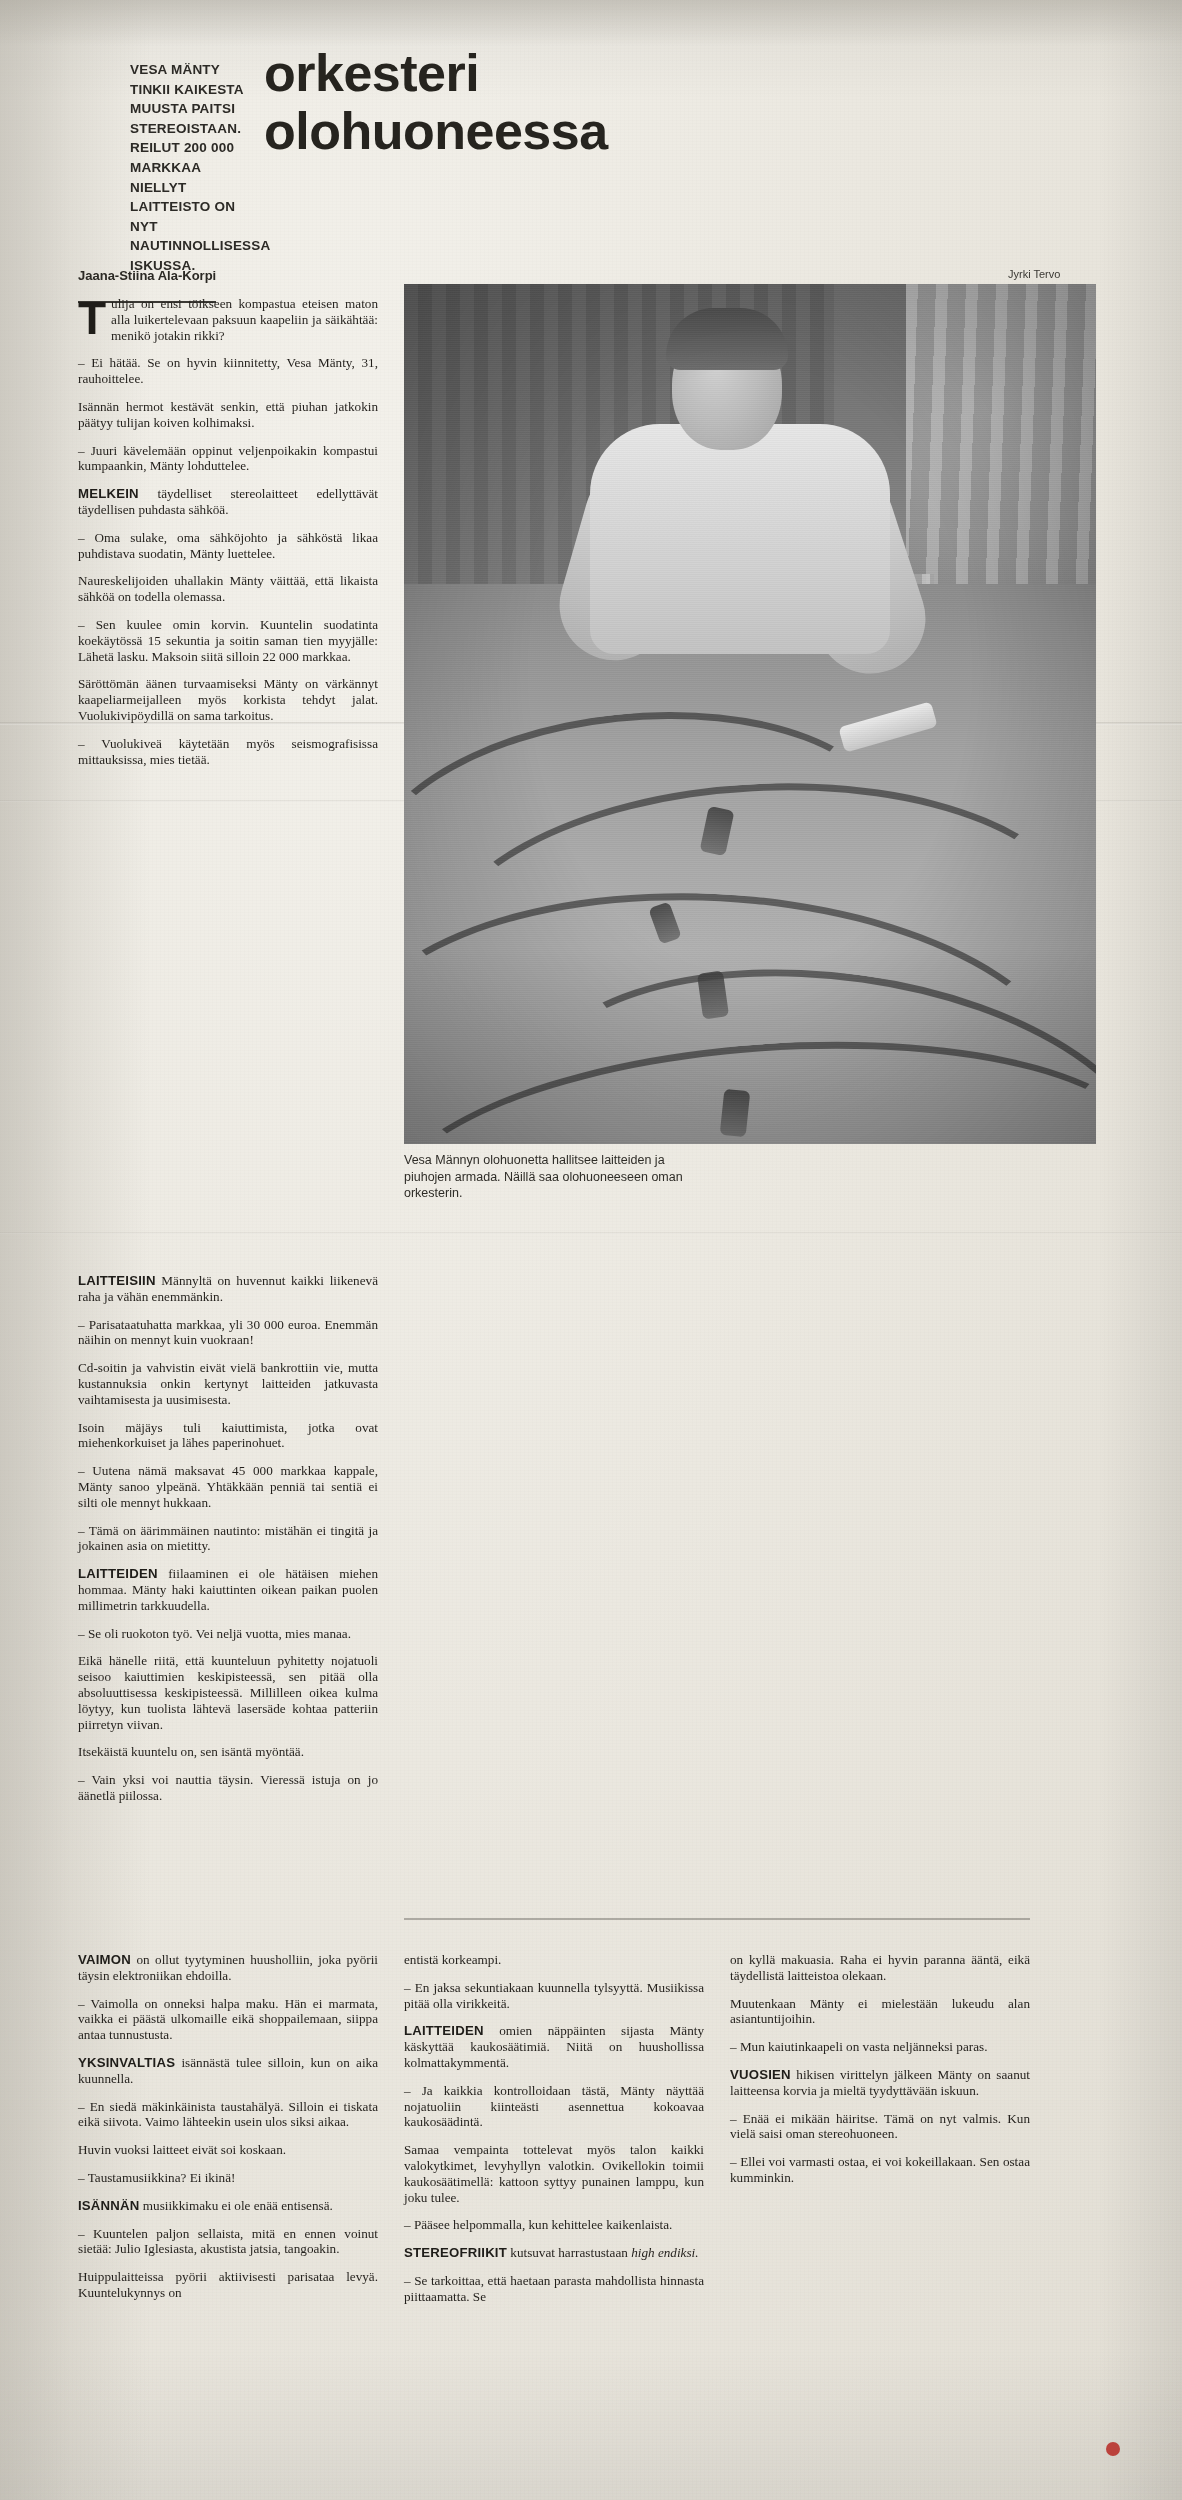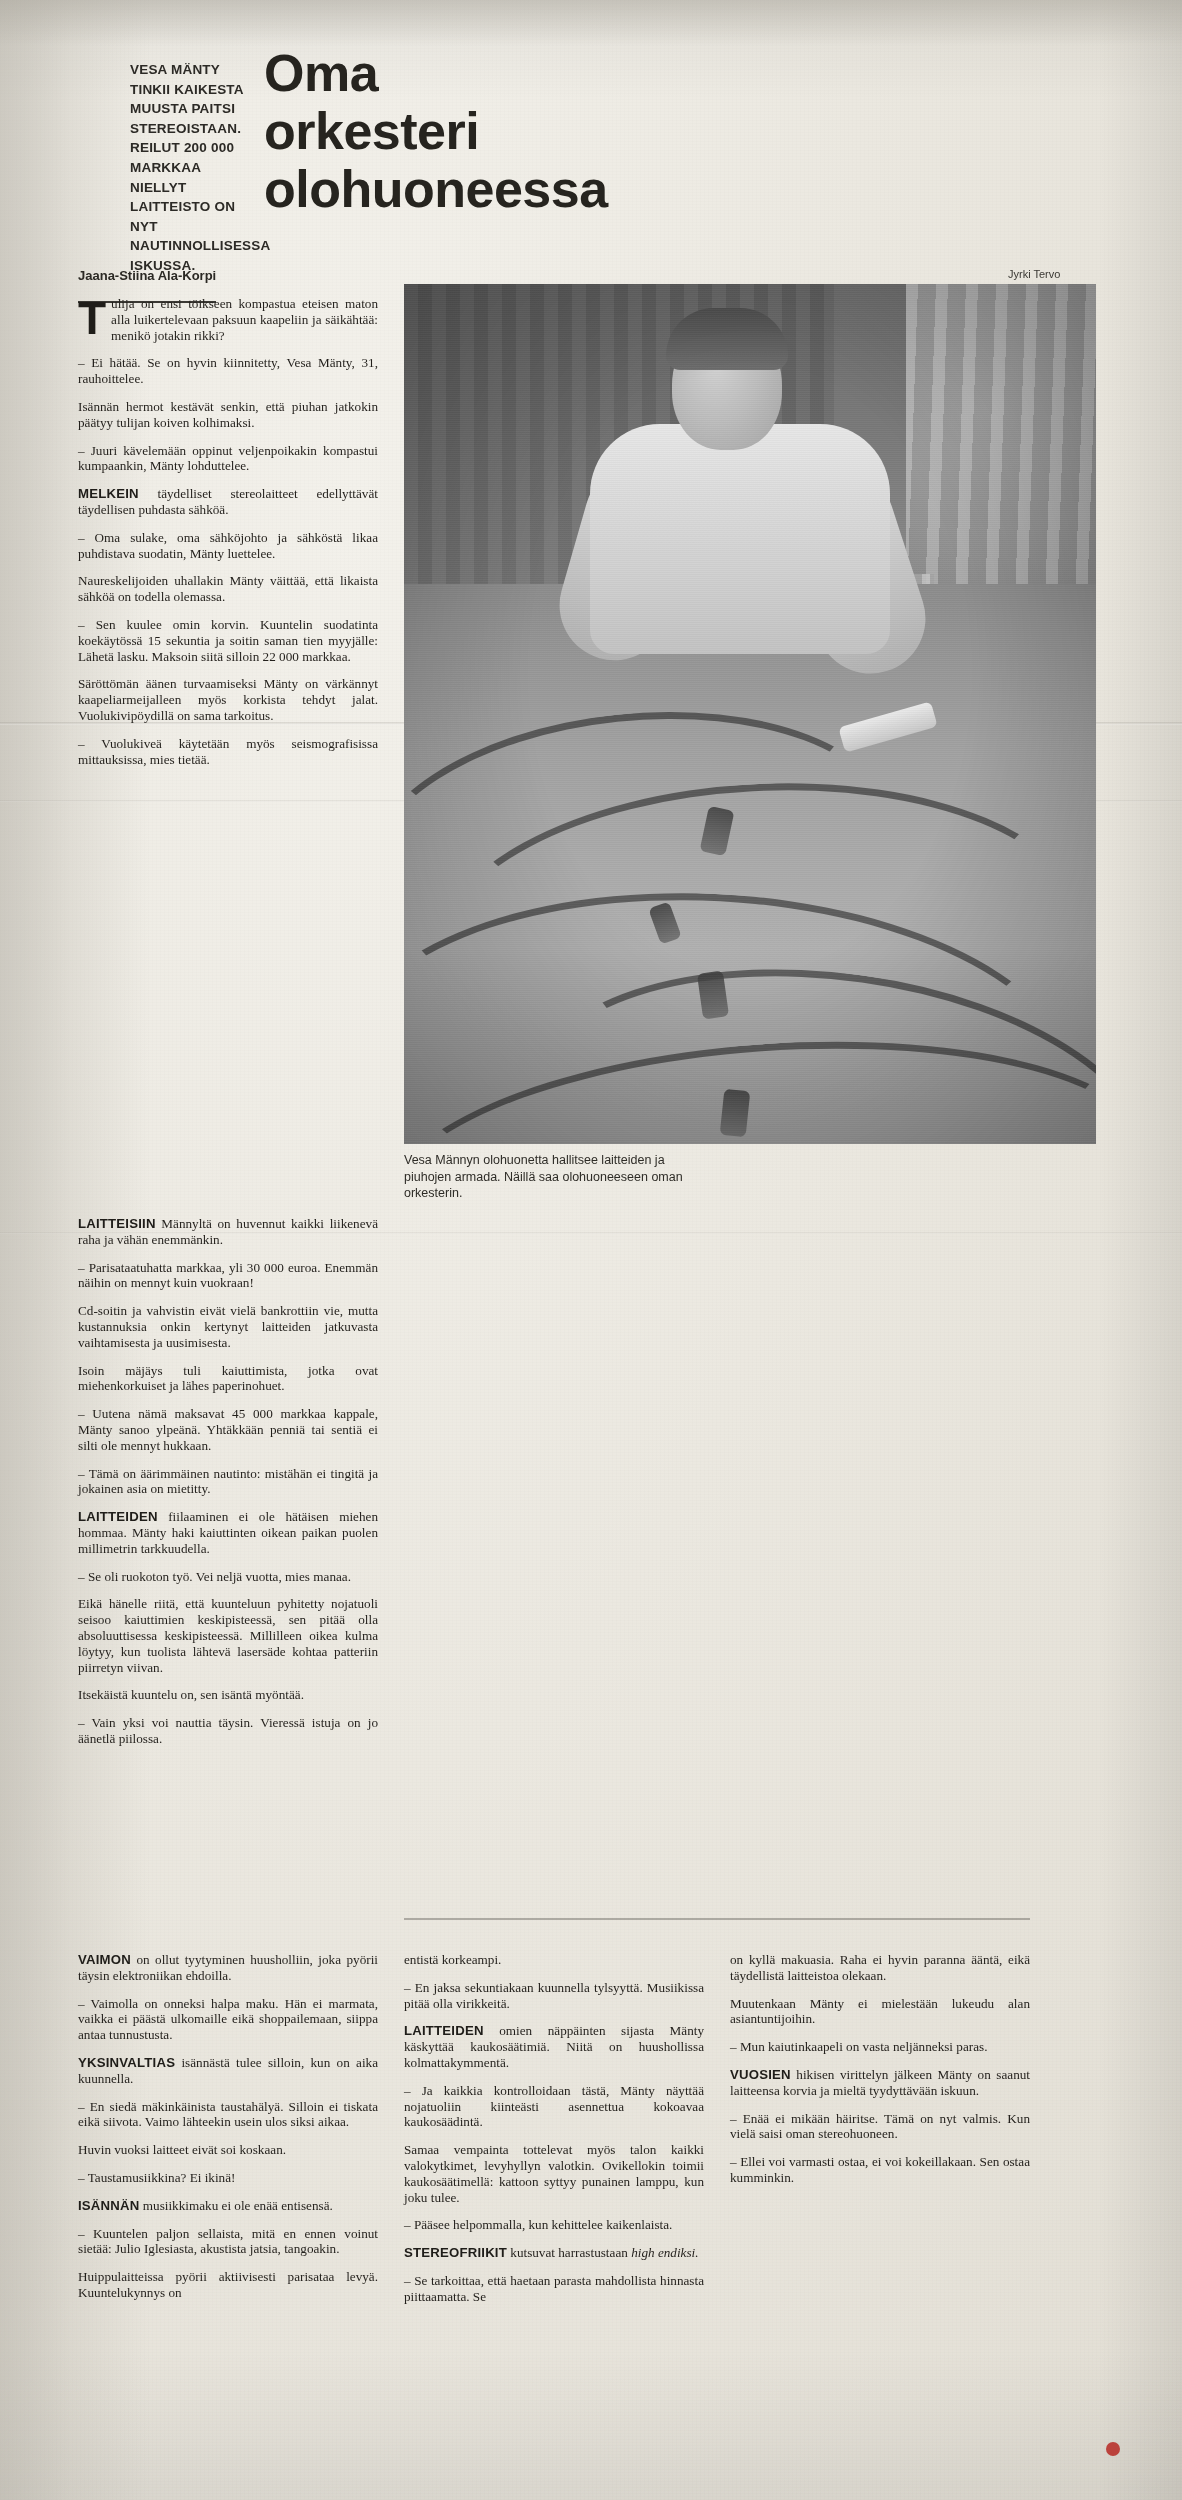--- a/index.html
+++ b/index.html
@@ -233,21 +233,21 @@
     font-family: "Liberation Serif", serif;
     font-size: 13.2px;
     line-height: 15.8px;
     color: #221f1b;
     text-align: justify;
     hyphens: auto;
   }
   .col p { margin: 0 0 0 0; text-indent: 0; }
   .col p + p { margin-top: 12px; }
   .lead-col { left: 78px; top: 296px; width: 300px; }
-  .col-a  { left: 78px;  top: 1216px; width: 300px; }
+  .col-a  { left: 78px;  top: 1273px; width: 300px; }
   .col-b  { left: 78px;  top: 1952px; width: 300px; }
   .col-c  { left: 404px; top: 1952px; width: 300px; }
   .col-d  { left: 730px; top: 1952px; width: 300px; }
 
   .sub {
     font-family: "Liberation Sans", sans-serif;
     font-weight: bold;
     font-size: 13.2px;
     color: #1f1d19;
     letter-spacing: .2px;
@@ -284,21 +284,20 @@
   <div class="scan-noise"></div>
   <div class="edge-left"></div>
   <div class="edge-top-shadow"></div>
   <div class="seam s1"></div>
   <div class="seam s2"></div>
   <div class="seam s3"></div>
 
   <div class="headline-area">
     <div class="kicker">VESA MÄNTY TINKII KAIKESTA MUUSTA PAITSI STEREOISTAAN. REILUT 200 000 MARKKAA NIELLYT LAITTEISTO ON NYT NAUTINNOLLISESSA ISKUSSA.</div>
     <div class="main-title">
-      <div>Oma</div>
       <div>orkesteri</div>
       <div>olohuoneessa</div>
     </div>
   </div>
 
   <div class="byline">Jaana-Stiina Ala-Korpi</div>
   <div class="photo-credit">Jyrki Tervo</div>
 
   <div class="photo">
     <div class="sky"></div>

